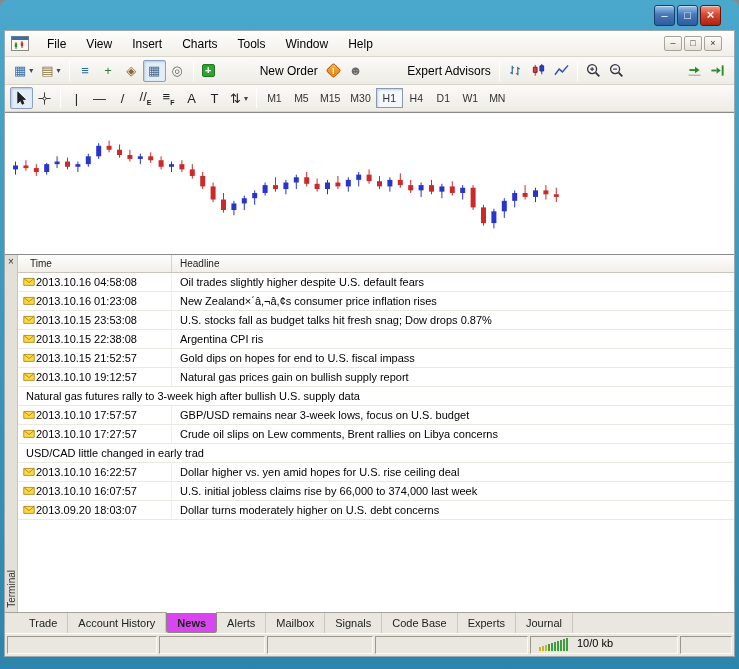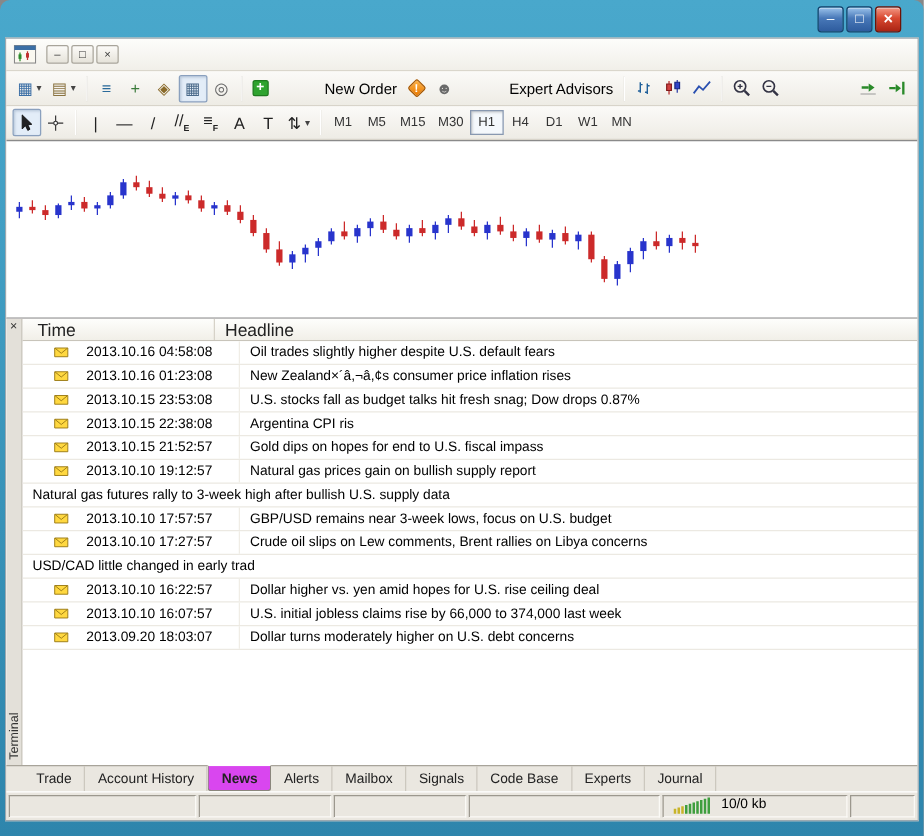--- a/index.html
+++ b/index.html
@@ -52,26 +52,26 @@
   .chart-area { height:143px; background:#fff; border-top:1px solid #8A8A8A; border-bottom:1px solid #8A8A8A; overflow:hidden; }
   
   .terminal { flex:1; display:flex; background:#fff; overflow:hidden; }
   .terminal-strip { width:13px; background:#E3E0D9; border-right:1px solid #C8C4BA; display:flex;
     flex-direction:column; align-items:center; }
   .terminal-close { font-size:10px; line-height:13px; color:#333; cursor:default; }
   .terminal-vlabel { margin-top:auto; writing-mode:vertical-rl; transform:rotate(180deg); font-size:10px;
     color:#333; padding:4px 0; }
   .terminal-main { flex:1; display:flex; flex-direction:column; overflow:hidden; }
   .news-header { display:flex; height:18px; background:linear-gradient(#FEFEFC,#F1EFE8); border-bottom:1px solid #C8C4BA;
-    font-size:14px; color:#222; flex:0 0 auto; }
+    font-size:10px; color:#222; flex:0 0 auto; }
   .news-header .col-time { width:154px; border-right:1px solid #D6D2C8; padding-left:12px; display:flex; align-items:center; }
   .news-header .col-headline { flex:1; padding-left:8px; display:flex; align-items:center; }
   .news-rows { flex:1; background:#fff; overflow:hidden; }
   .news-row { display:flex; height:19px; align-items:center; border-bottom:1px solid #ECE9E2; font-size:11px; color:#000; }
-  .cell-time { width:154px; display:flex; align-items:center; gap:13px; padding-left:4px; border-right:1px solid #F0EDE6; height:100%;margin-left:20px; }
+  .cell-time { width:154px; display:flex; align-items:center; gap:0; padding-left:4px; border-right:1px solid #F0EDE6; height:100%; }
   .icon-envelope { width:14px; height:12px; }
   .cell-headline { flex:1; padding-left:8px; white-space:nowrap; overflow:hidden; }
   
   .tab-bar { height:21px; background:#EAE7E0; border-top:1px solid #A8A49A; display:flex; align-items:stretch;
     padding-left:14px; font-size:11px; flex:0 0 auto; }
   .tab { padding:0 10px; display:flex; align-items:center; color:#222; border-right:1px solid #CCC8BE; cursor:default; }
   .tab.active { background:#d946ef; border:1px solid #8A867C; border-top:1px solid #fff; margin-top:-1px;
     border-radius:0 0 3px 3px; font-weight:bold; position:relative; }
   
   .status-bar { height:23px; background:#EAE7E0; border-top:1px solid #FFF; display:flex; align-items:stretch; padding:2px; flex:0 0 auto; }
@@ -101,20 +101,29 @@
       <span class="app-icon">
         <svg width="18" height="15" viewBox="0 0 18 15">
           <rect x="0.5" y="0.5" width="17" height="14" fill="#FAF8F0" stroke="#888"></rect>
           <rect x="0.5" y="0.5" width="17" height="3.5" fill="#3A6EA5"></rect>
           <line x1="5" y1="6" x2="5" y2="13" stroke="#2A8A2A"></line>
           <rect x="3.8" y="7.5" width="2.4" height="3.6" fill="#2A8A2A"></rect>
           <line x1="11" y1="5" x2="11" y2="12" stroke="#C03030"></line>
           <rect x="9.8" y="6.5" width="2.4" height="3.6" fill="#C03030"></rect>
         </svg>
       </span>
+      <div class="menu-items">
+          <div class="menu-item">File</div>
+          <div class="menu-item">View</div>
+          <div class="menu-item">Insert</div>
+          <div class="menu-item">Charts</div>
+          <div class="menu-item">Tools</div>
+          <div class="menu-item">Window</div>
+          <div class="menu-item">Help</div>
+        </div>
       <div class="mdi-buttons">
           <div class="mdi-btn">–</div>
           <div class="mdi-btn">□</div>
           <div class="mdi-btn">×</div>
         </div>
     </div>
 
     <div class="toolbar toolbar-standard">
         <span class="tb-btn">
           <span class="tb-glyph" style="color: rgb(58, 110, 165);">▦</span>

